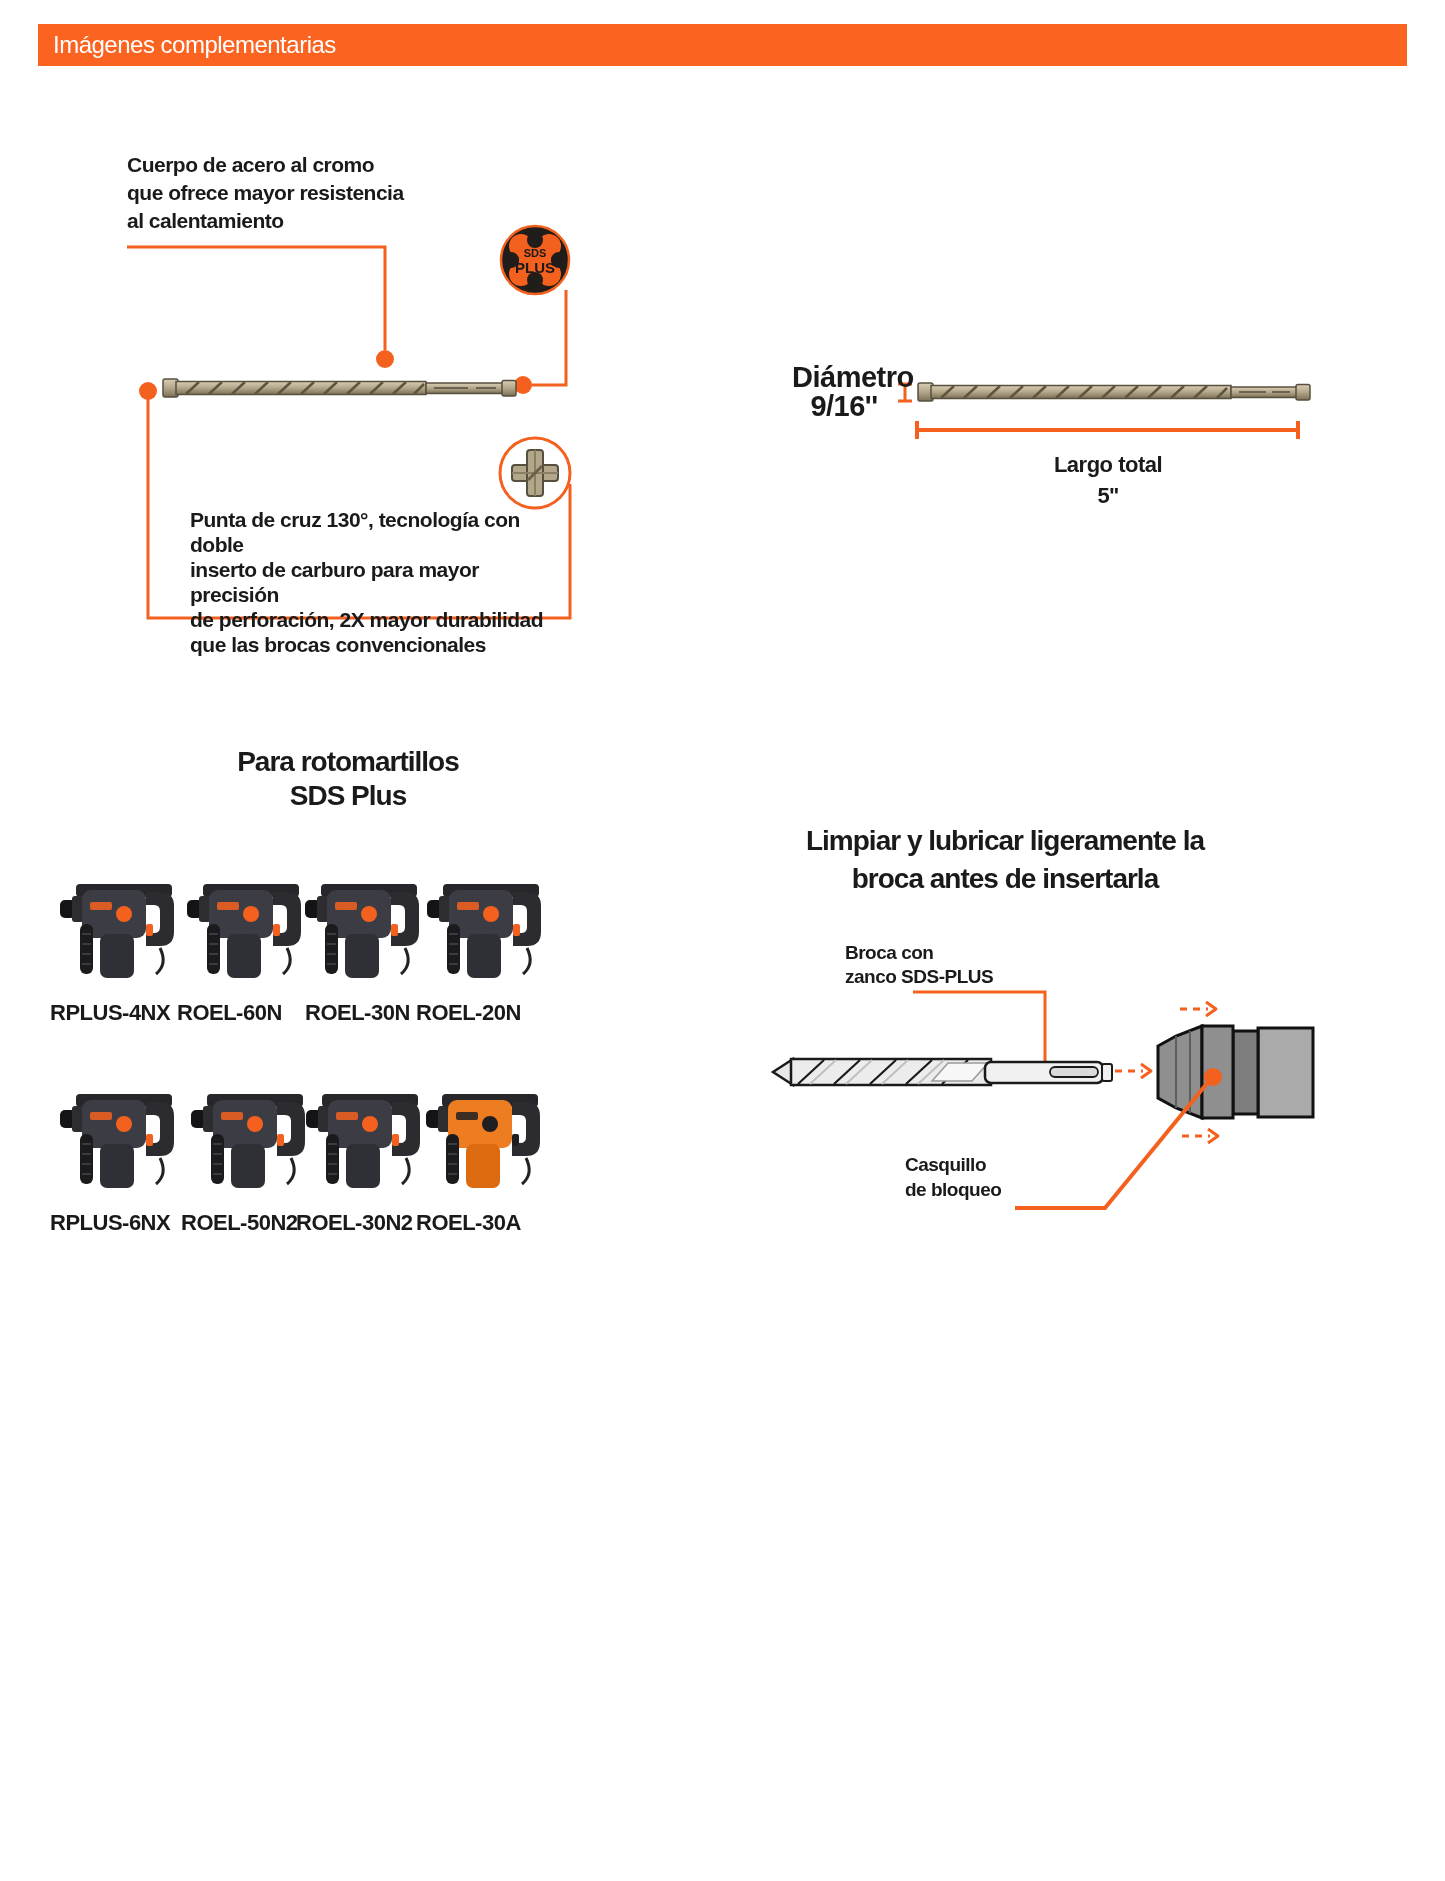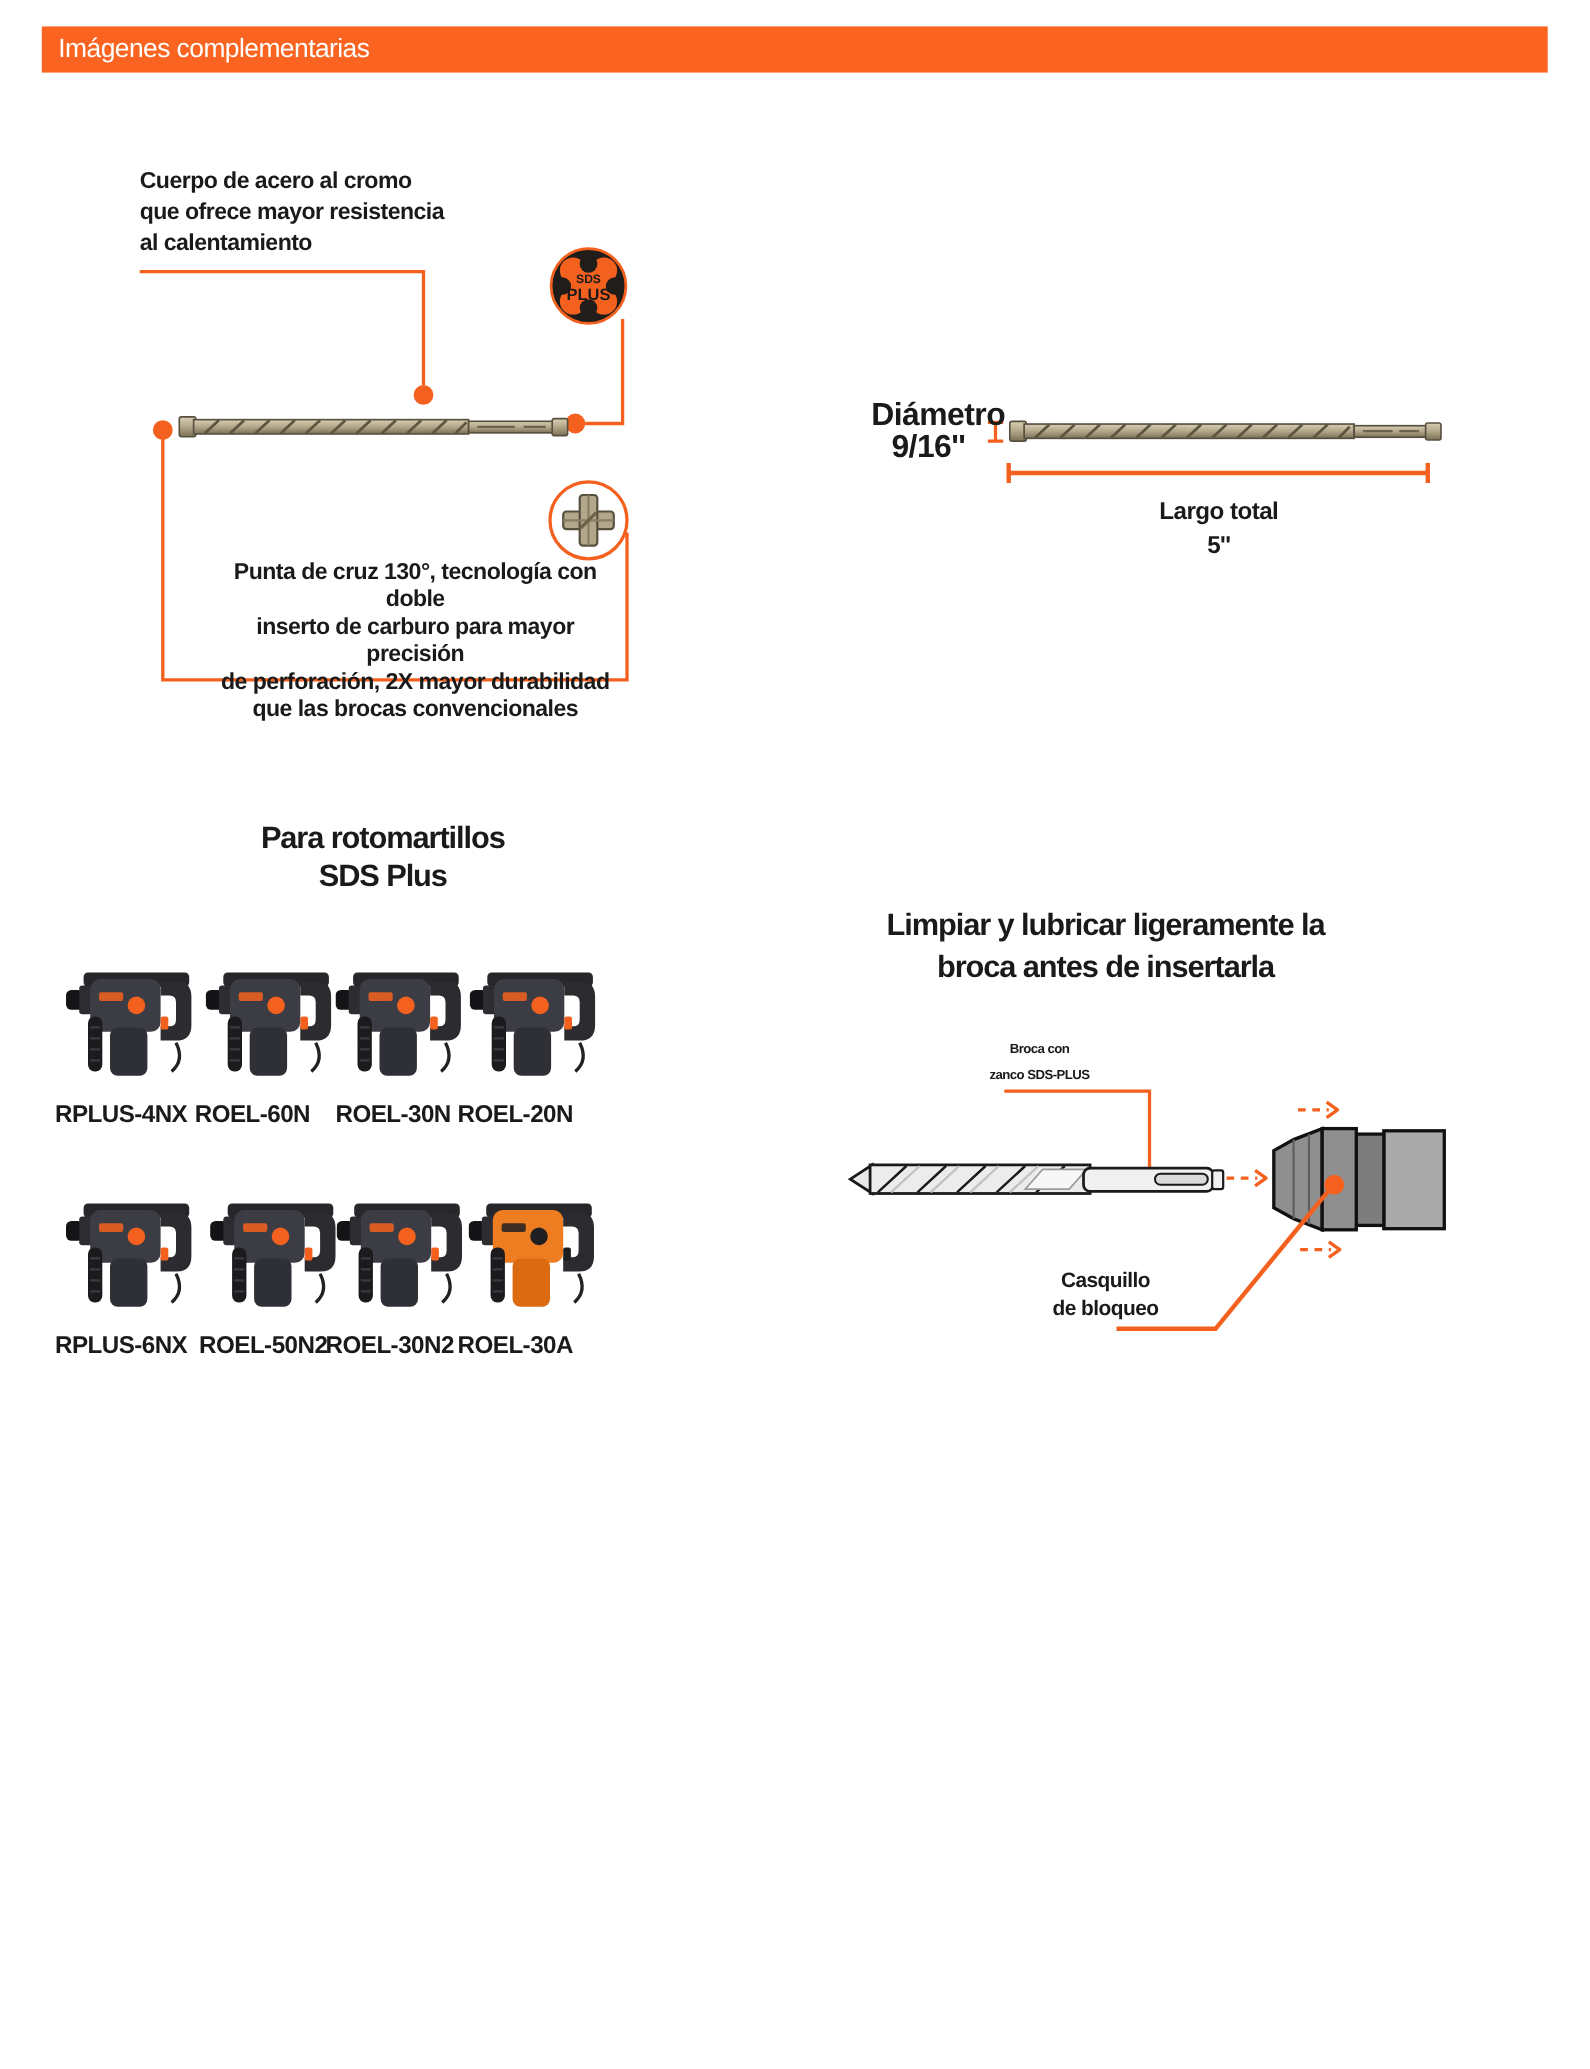--- a/index.html
+++ b/index.html
@@ -15,21 +15,21 @@
   .art{position:absolute;left:0;top:0;pointer-events:none;}
   .txt{position:absolute;white-space:pre-line;font-weight:bold;color:var(--ink);letter-spacing:-0.5px;}
   .banner{
     position:absolute;left:38px;top:24px;width:1369px;height:42px;
     background:var(--banner);display:flex;align-items:center;
   }
   .banner span{
     color:#ffffff;font-weight:normal;font-size:24px;padding-left:15px;letter-spacing:-0.5px;
   }
   .c{text-align:center;}
-  .r{text-align:center;}
+  .r{text-align:left;}
   .model{position:absolute;width:150px;text-align:left;font-weight:bold;font-size:22px;letter-spacing:-0.5px;}
   .acc{stroke:var(--accent);}
   .accf{fill:var(--accent);}
 </style>
 </head>
 <body>
 
 <div class="page">
 
   <svg class="art" width="1445" height="1881" viewBox="0 0 1445 1881" aria-hidden="true">
@@ -200,21 +200,21 @@
 
   <div class="txt c" style="left:1028px;top:449px;width:160px;font-size:22px;line-height:31px;">Largo total
 5''</div>
 
   <div class="txt c" style="left:198px;top:745px;width:300px;font-size:28px;line-height:34px;letter-spacing:-1px;">Para rotomartillos
 SDS Plus</div>
 
   <div class="txt c" style="left:755px;top:822px;width:500px;font-size:28px;line-height:38px;letter-spacing:-1px;">Limpiar y lubricar ligeramente la
 broca antes de insertarla</div>
 
-  <div class="txt r" style="left:845px;top:941px;width:200px;font-size:12px;line-height:24px;">Broca con
+  <div class="txt r" style="left:845px;top:941px;width:200px;font-size:19px;line-height:24px;">Broca con
 zanco SDS-PLUS</div>
 
   <div class="txt r" style="left:905px;top:1152px;width:200px;font-size:19px;line-height:25px;">Casquillo
 de bloqueo</div>
 
   <div class="model" style="left:50px;top:1000px;">RPLUS-4NX</div>
   <div class="model" style="left:177px;top:1000px;">ROEL-60N</div>
   <div class="model" style="left:295px;top:1000px;margin-left:10px;">ROEL-30N</div>
   <div class="model" style="left:416px;top:1000px;">ROEL-20N</div>
   <div class="model" style="left:50px;top:1210px;">RPLUS-6NX</div>

